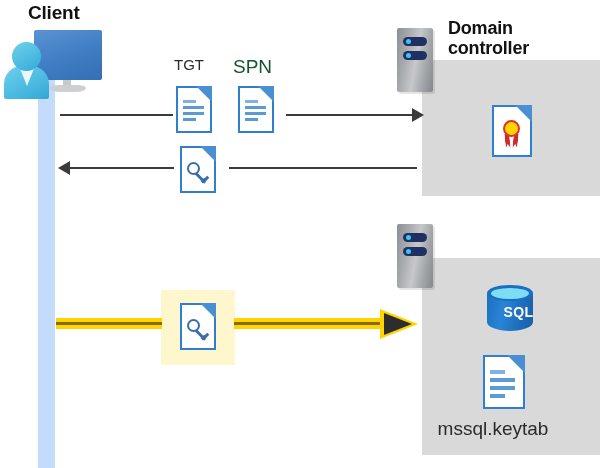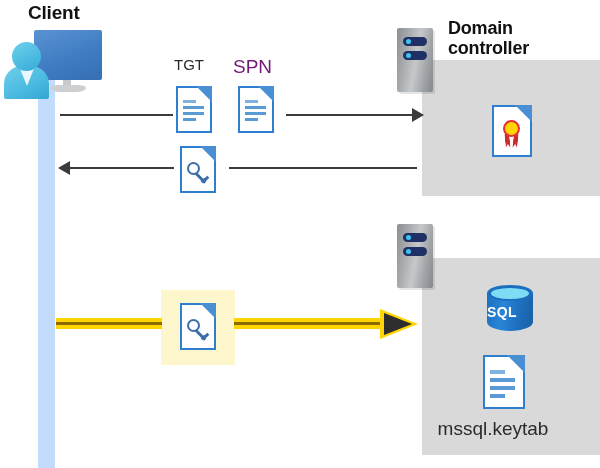--- a/index.html
+++ b/index.html
@@ -329,35 +329,35 @@
     position: absolute;
     left: 4px; top: 3px;
     width: 38px; height: 11px;
     border-radius: 50%;
     background: #7fdcf5;
   }
   .sqldb .label {
     position: absolute;
     left: 0; top: 19px;
     width: 63px;
-    text-align: left;
+    text-align: center;
     font-size: 14px;
     font-weight: bold;
     color: #ffffff;
     letter-spacing: 0.4px;
   }
 
   
   .lbl-tgt {
     left: 174px; top: 56px;
     font-size: 15px; color: #2b2b2b;
   }
   .lbl-spn {
     left: 233px; top: 56px;
-    font-size: 19px; color: #701a75;
+    font-size: 19px; color: #14532d;
   }
   .lbl-keytab {
     left: 422px; top: 418px;
     width: 142px;
     text-align: center;
     font-size: 19px;
     color: #2b2b2b;
   }
 </style>
 </head>

